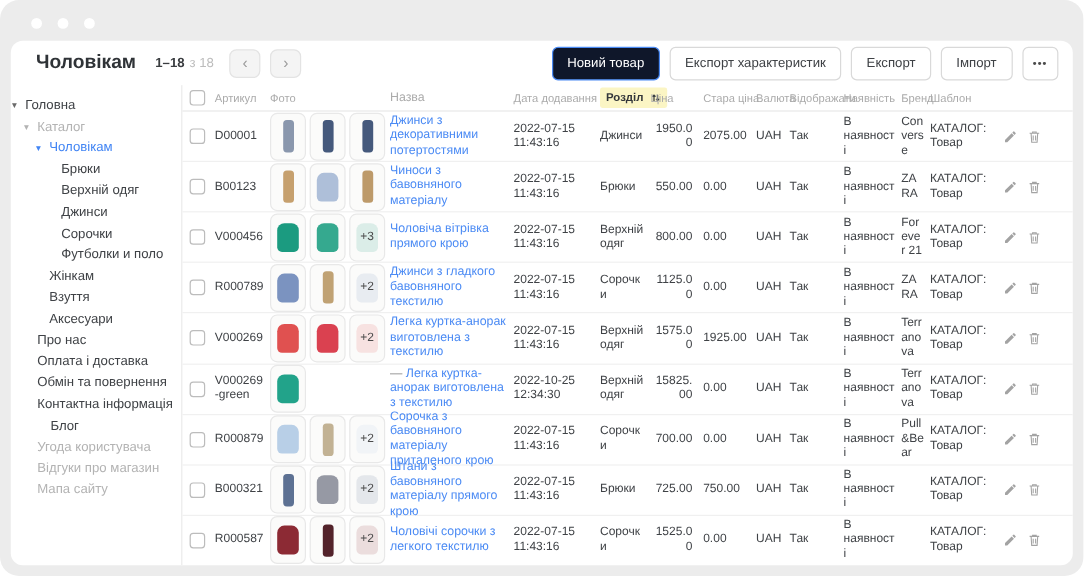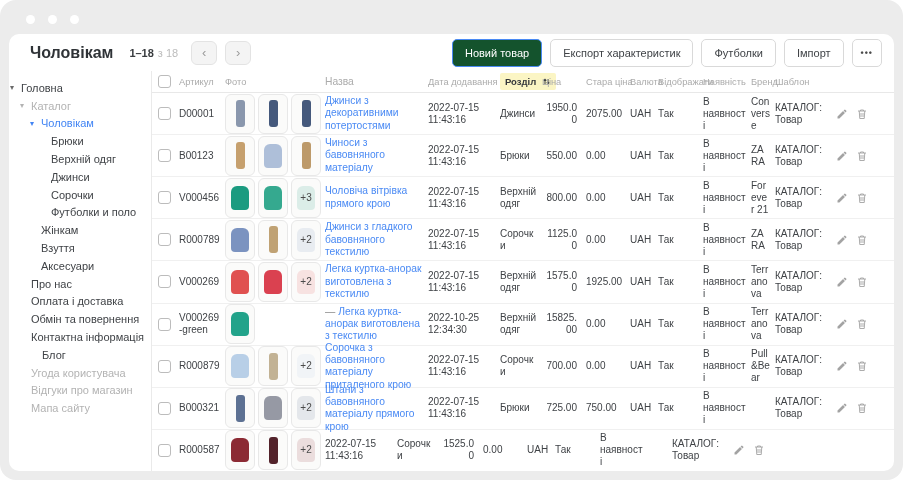--- a/index.html
+++ b/index.html
@@ -14,21 +14,21 @@
   .page-title{font-size:16px;font-weight:600;color:#2f3337;}
   .pagination{display:flex;align-items:center;margin-left:16px;font-size:11px;}
   .pag-range{font-weight:bold;color:#3a3d40;}
   .pag-of{color:#bcbcbc;margin-left:4px;}
   .pg-btn{width:26px;height:24px;margin-left:8px;background:#f4f4f4;border:1px solid #e3e3e3;border-radius:6px;
     color:#9b9b9b;font-size:13px;display:flex;align-items:center;justify-content:center;cursor:pointer;box-sizing:border-box;}
   .pg-btn.first{margin-left:13px;}
   .toolbar{margin-left:auto;display:flex;gap:8px;align-items:center;}
   .btn{height:28px;padding:0 12px;background:#fff;border:1px solid #d9d9d9;border-radius:5px;font-size:11px;
     color:#3f4246;font-family:inherit;cursor:pointer;white-space:nowrap;}
-  .btn-primary{background:#14532d;border-color:#4a8af4;color:#fff;text-align:center;}
+  .btn-primary{background:#0f172a;border-color:#4a8af4;color:#fff;text-align:center;}
   .btn-more{font-weight:bold;letter-spacing:1px;padding:0 8px;color:#4a4a4a;font-size:9px;}
   
   .main{display:flex;flex:1;min-height:0;}
   .sidebar{width:142px;flex:none;padding-top:8px;overflow:hidden;}
   .sidebar-item{display:flex;align-items:center;height:17.8px;font-size:11px;color:#3f4246;cursor:pointer;white-space:nowrap;}
   .sidebar-item .chevron{width:11px;flex:none;font-size:8px;color:#6a6a6a;}
   .sidebar-item.muted,.sidebar-item.muted .chevron{color:#b3b3b3;}
   .sidebar-item.active,.sidebar-item.active .chevron{color:#4285f4;}
   
   .table{flex:1;border-left:1px solid #eaeaea;display:flex;flex-direction:column;min-width:0;}
@@ -91,21 +91,21 @@
       <span class="pg-btn first">
           <span>‹</span>
         </span>
       <span class="pg-btn">
           <span>›</span>
         </span>
 
       <span class="toolbar">
         <button class="btn btn-primary">Новий товар</button>
         <button class="btn">Експорт характеристик</button>
-        <button class="btn">Футболки</button>
+        <button class="btn">Експорт</button>
         <button class="btn">Імпорт</button>
         <button class="btn btn-more">•••</button>
       </span>
     </div>
 
     <div class="main">
       <div class="sidebar">
           <div class="sidebar-item default" style="padding-left: 1px;">
             <span class="chevron">▾</span>
             <span class="sidebar-label">Головна</span>
@@ -555,20 +555,21 @@
                   <span class="garment g-top" style="background: rgb(140, 42, 52);"></span>
                 </span>
                 <span class="thumb">
                   <span class="garment g-pants" style="background: rgb(83, 35, 43);"></span>
                 </span>
                 <span class="thumb more">
                   <span class="garment g-top ghost" style="background: rgb(140, 42, 52);"></span>
                   <span class="more-label">+2</span>
                 </span>
               </div>
+              <div class="td c-name"><span class="name-link">Чоловічі сорочки з легкого текстилю</span></div>
               <div class="td c-date">
                 <div>2022-07-15</div>
                 <div>11:43:16</div>
               </div>
               <div class="td c-section">Сорочки</div>
               <div class="td c-price">1525.00</div>
               <div class="td c-old">0.00</div>
               <div class="td c-cur">UAH</div>
               <div class="td c-disp">Так</div>
               <div class="td c-avail">В наявності</div>

